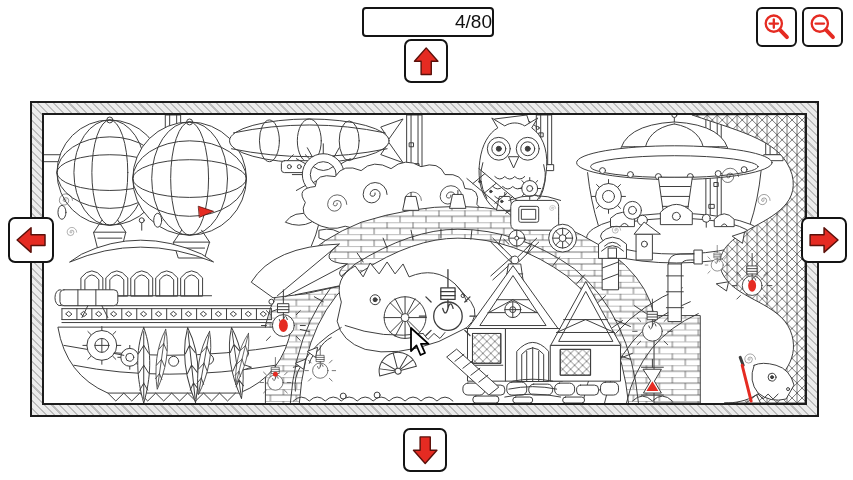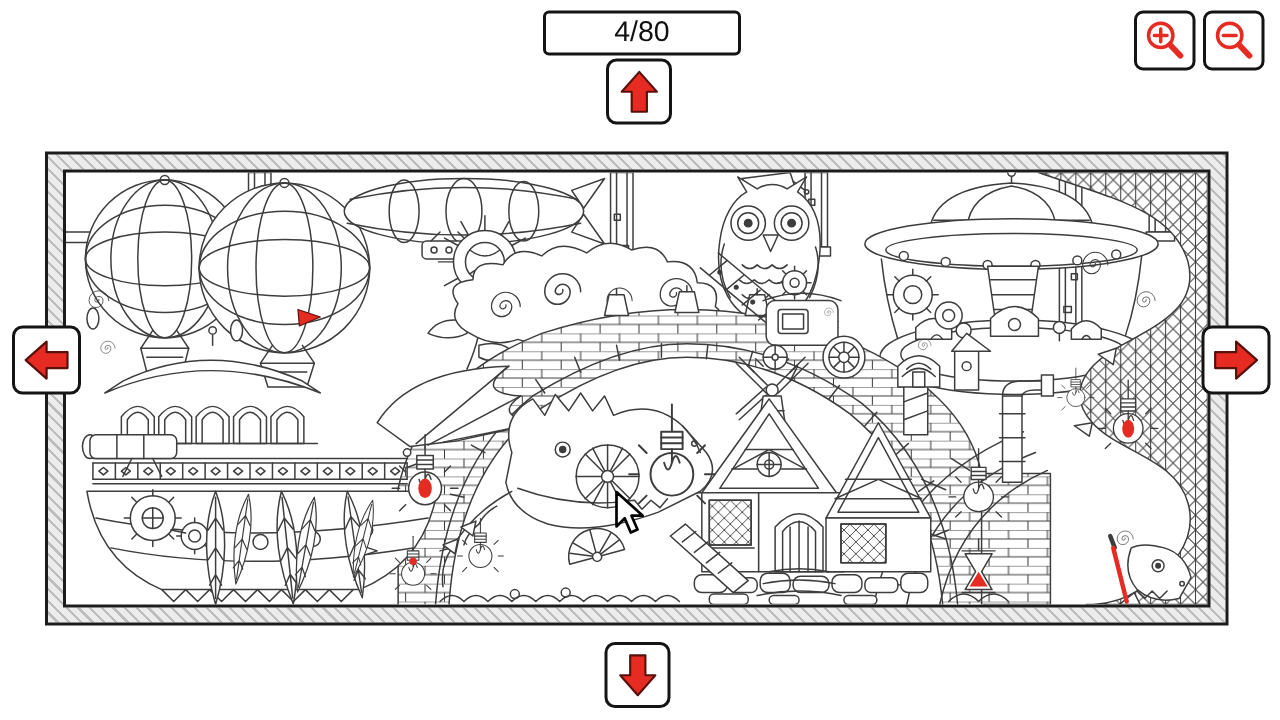--- a/index.html
+++ b/index.html
@@ -1,20 +1,20 @@
 <!DOCTYPE html>
 <html style="--accent-red: #e52b22; --accent-dark: #5a100a; --button-border: #141414; --line-art: #3d3d3d; --frame-fill: #ececec; --frame-stripe: #bdbdbd; --canvas-background: #ffffff;"><head>
 <meta charset="utf-8">
 <style>
   html,body{margin:0;padding:0;background:#fff;}
   .stage{position:relative;width:853px;height:480px;background:var(--canvas-background,#fff);
          font-family:"Liberation Sans",sans-serif;overflow:hidden;}
   .counter-box{position:absolute;left:362px;top:7px;width:128px;height:26px;
          border:2px solid var(--button-border,#141414);border-radius:4px;background:#fff;
-         display:flex;align-items:center;justify-content:center;
+         display:flex;align-items:center;justify-content:flex-end;
          font-size:19px;color:#111;}
   .ui-btn{position:absolute;background:#fff;border:2.5px solid var(--button-border,#141414);
          border-radius:7px;padding:0;display:flex;align-items:center;justify-content:center;
          box-sizing:border-box;cursor:pointer;}
   .ui-btn svg{width:86%;height:86%;display:block;}
   .btn-up{left:404px;top:39px;width:44px;height:44px;}
   .btn-down{left:403px;top:428px;width:44px;height:44px;}
   .btn-left{left:8px;top:217px;width:46px;height:46px;z-index:5;}
   .btn-right{left:801px;top:217px;width:46px;height:46px;z-index:5;}
   .btn-zin{left:756px;top:7px;width:41px;height:40px;border-radius:6px;}

